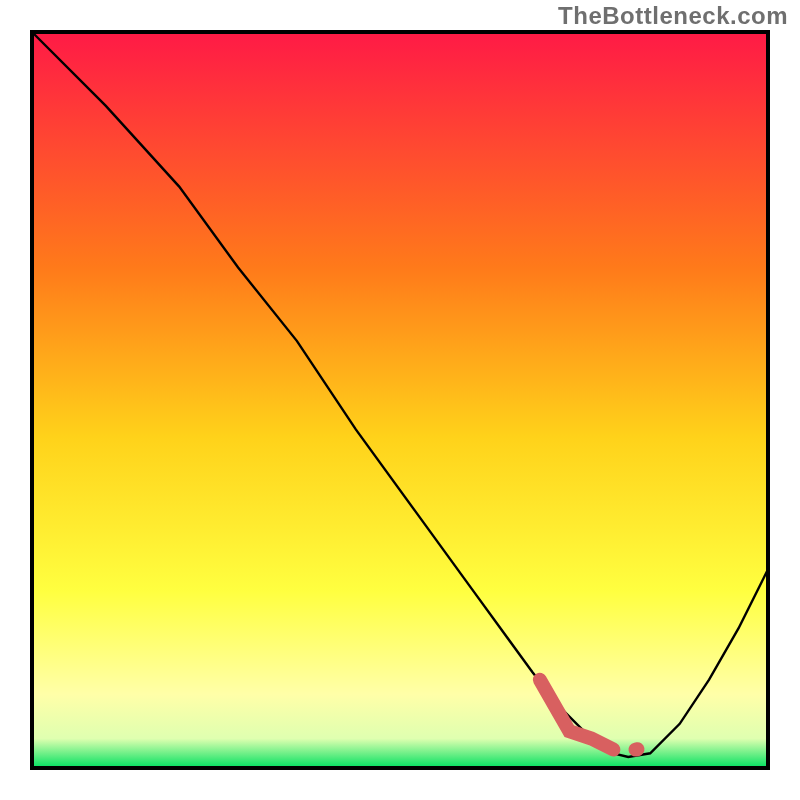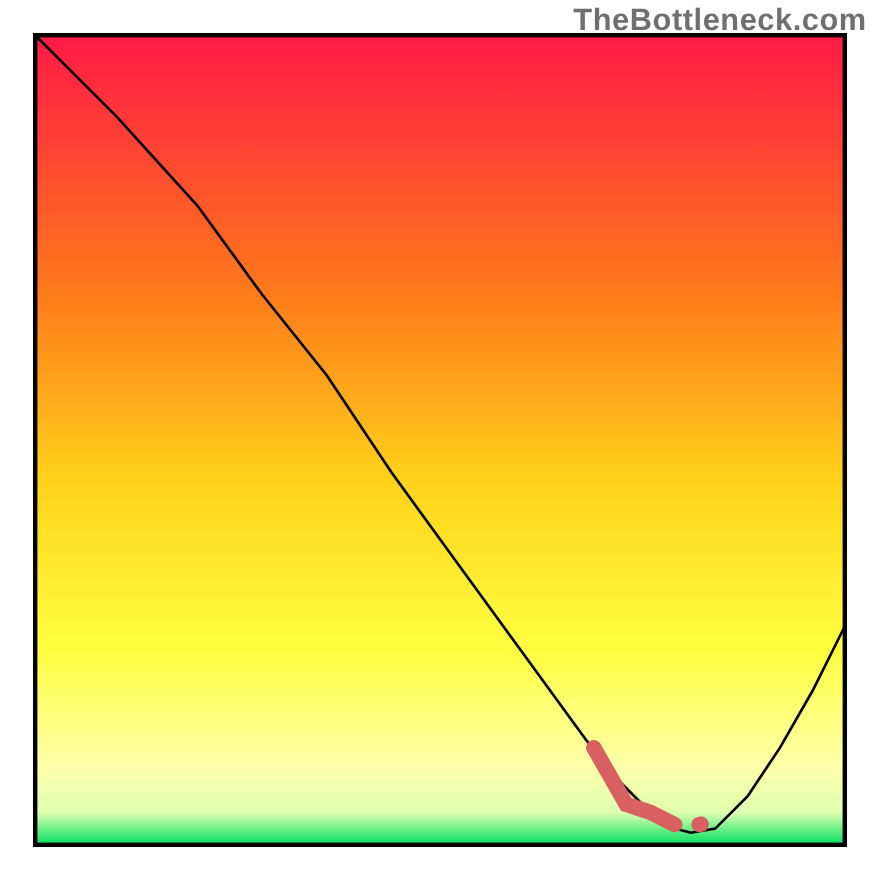--- a/index.html
+++ b/index.html
@@ -14,21 +14,21 @@
   .frame {
     position: relative;
     width: 800px;
     height: 800px;
     box-sizing: border-box;
   }
   .watermark {
     position: absolute;
     top: 2px;
     right: 12px;
-    font-size: 28px;
+    font-size: 24px;
     font-weight: bold;
     color: #6f6f6f;
     letter-spacing: 0.5px;
     z-index: 20;
   }
   svg.chart {
     position: absolute;
     left: 0;
     top: 0;
     width: 800px;

